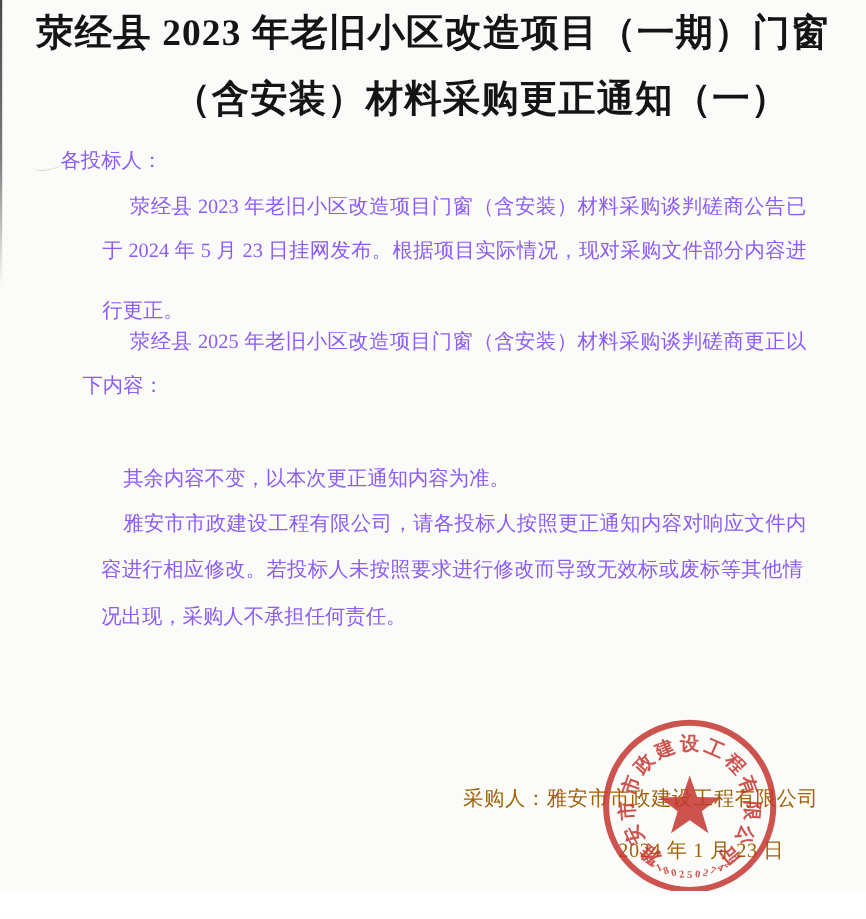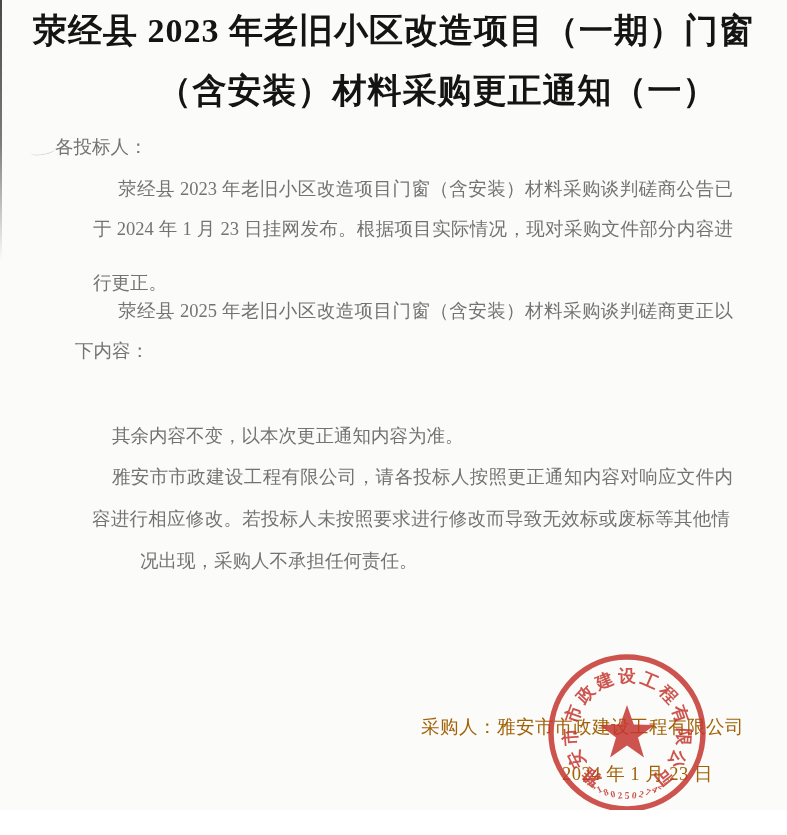--- a/index.html
+++ b/index.html
@@ -32,21 +32,21 @@
     white-space:nowrap;
   }
   .title-1{top:9px;}
   .title-2{top:69px;padding-left:44px;}
   
   .bline{
     position:absolute;
     font-size:18.5px;
     line-height:24px;height:24px;
     white-space:nowrap;
-    color:#737373;
+    color:#8b5cf6;
   }
   .just{
     white-space:normal;
     text-align:justify;
     text-align-last:justify;
     -moz-text-align-last:justify;
   }
   .num{padding-right:20px;}
   
   .sig{
@@ -74,28 +74,28 @@
 <div class="page">
 
   <div class="scan-edge"></div>
   <div class="smudge"></div>
 
   <div class="title-line title-1">荥经县 2023 年老旧小区改造项目（一期）门窗</div>
   <div class="title-line title-2">（含安装）材料采购更正通知（一）</div>
 
   <div class="bline" style="left:55px;top:135px;">各投标人：</div>
   <div class="bline just" style="left:118px;top:177px;width:615px;">荥经县 2023 年老旧小区改造项目门窗（含安装）材料采购谈判磋商公告已</div>
-  <div class="bline just" style="left:93px;top:217px;width:640px;">于 2024 年 1 月 23 日挂网发布。根据项目实际情况，现对采购文件部分内容进</div>
+  <div class="bline just" style="left:93px;top:217px;width:640px;">于 2024 年 5 月 23 日挂网发布。根据项目实际情况，现对采购文件部分内容进</div>
   <div class="bline" style="left:93px;top:271px;">行更正。</div>
   <div class="bline just" style="left:118px;top:299px;width:615px;">荥经县 2025 年老旧小区改造项目门窗（含安装）材料采购谈判磋商更正以</div>
   <div class="bline" style="left:75px;top:339px;">下内容：</div>
   <div class="bline" style="left:112px;top:424px;">其余内容不变，以本次更正通知内容为准。</div>
   <div class="bline just" style="left:112px;top:465px;width:621px;">雅安市市政建设工程有限公司，请各投标人按照更正通知内容对响应文件内</div>
   <div class="bline just" style="left:92px;top:507px;width:638px;">容进行相应修改。若投标人未按照要求进行修改而导致无效标或废标等其他情</div>
-  <div class="bline" style="left:92px;top:549px;margin-left:48px;">况出现，采购人不承担任何责任。</div>
+  <div class="bline" style="left:92px;top:549px;">况出现，采购人不承担任何责任。</div>
 
   <div class="sig buyer">采购人：雅安市市政建设工程有限公司</div>
   <div class="sig dateln">2024 年 1 月 23 日</div>
 
   <svg class="seal" viewBox="0 0 787 835">
     <g fill="#c5352e" stroke="none">
       <circle cx="627" cy="733" r="76" fill="none" stroke="#c5352e" stroke-width="5.5"></circle>
       <polygon points="627,705 633.8,724.6 654.6,725 638,737.6 644,757.5 627,745.6 610,757.5 616,737.6 599.4,725 620.2,724.6"></polygon>
       <g font-size="17.5" text-anchor="middle">
         <text transform="translate(591.1,777.3) rotate(-141)" dominant-baseline="central">雅</text>

